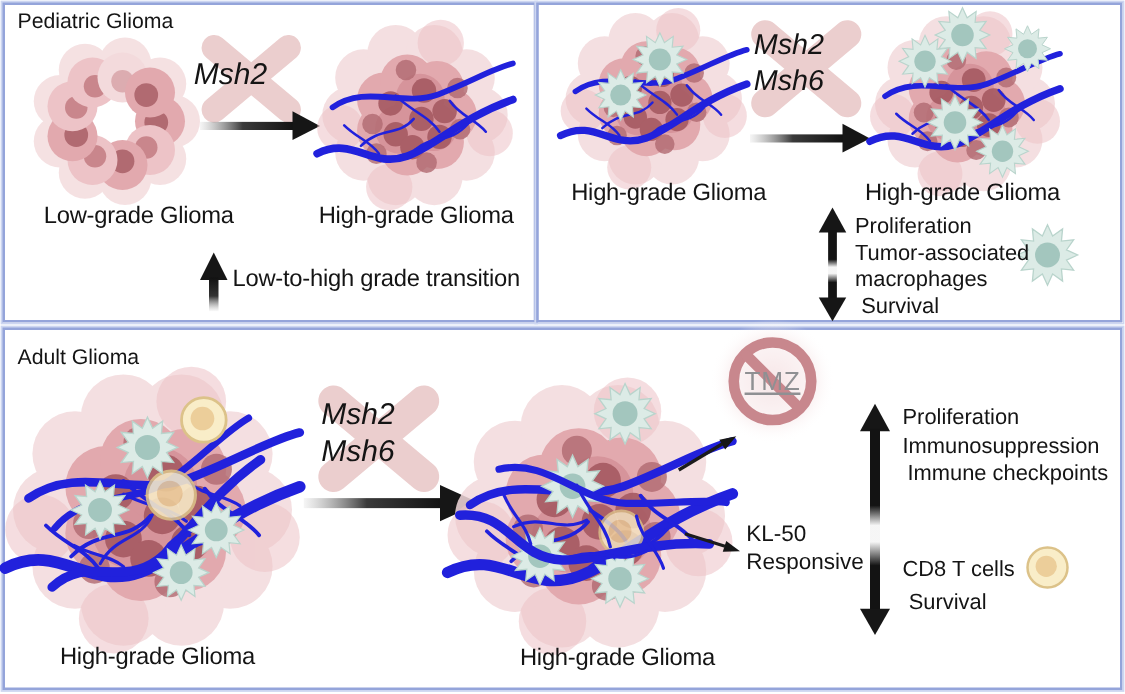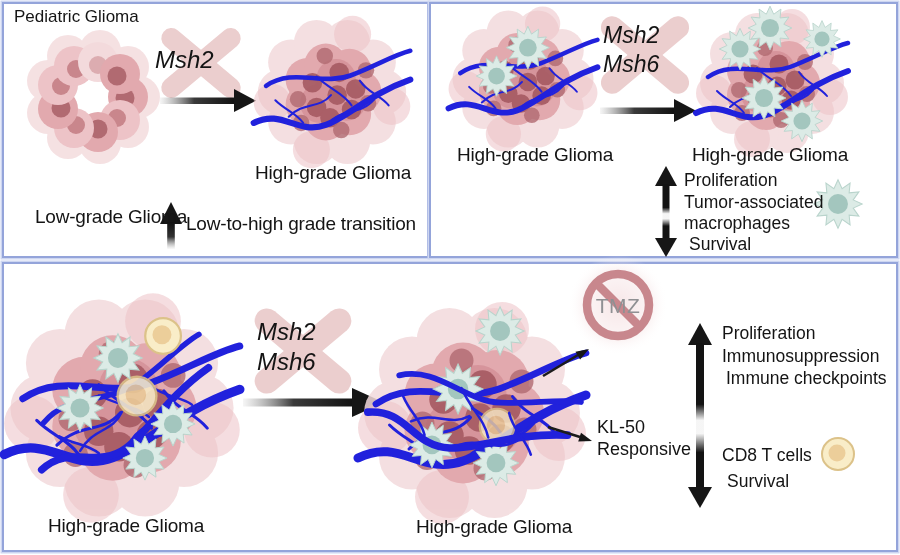--- a/index.html
+++ b/index.html
@@ -305,43 +305,44 @@
       <rect x="696" y="343" width="8" height="146" fill="url(#dblFade)"></rect>
       <polygon class="ah" points="700,508 688,487 712,487"></polygon>
     </g>
     <g transform="translate(838,454)">
         <use href="#tcell"></use>
       </g>
   </svg>
 
   <div class="txt ptitle" style="left:14px;top:7px;">Pediatric Glioma</div>
   <div class="txt gene" style="left:155px;top:46px;width:100px;font-size:24px;">Msh2</div>
-  <div class="txt label center" style="left:26px;top:162px;width:170px;margin-top:44px;">Low-grade Glioma</div>
+  <div class="txt label center" style="left:26px;top:162px;width:170px;">Low-grade Glioma</div>
   <div class="txt label center" style="left:248px;top:162px;width:170px;">High-grade Glioma</div>
   <div class="txt label" style="left:186px;top:213px;">Low-to-high grade transition</div>
 
   <div class="txt gene" style="left:603px;top:21px;width:100px;font-size:23px;line-height:29px;">
     <div>Msh2</div>
     <div>Msh6</div>
   </div>
   <div class="txt label center" style="left:449px;top:144px;width:172px;">High-grade Glioma</div>
   <div class="txt label center" style="left:684px;top:144px;width:172px;">High-grade Glioma</div>
   <div class="txt fx" style="left:684px;top:170px;">
     <div>Proliferation</div>
     <div style="width:146px;">Tumor-associated macrophages</div>
   </div>
   <div class="txt fx" style="left:689px;top:234px;">Survival</div>
 
+  <div class="txt ptitle" style="left:14px;top:276px;">Adult Glioma</div>
   <div class="txt gene" style="left:257px;top:317px;width:100px;font-size:24px;line-height:30px;">
     <div>Msh2</div>
     <div>Msh6</div>
   </div>
   <div class="txt label center" style="left:40px;top:515px;width:172px;">High-grade Glioma</div>
   <div class="txt label center" style="left:408px;top:516px;width:172px;">High-grade Glioma</div>
-  <div class="txt tmztxt" style="left:588px;top:294px;width:60px;">TMZ</div>
+  <div class="txt tmztxt" style="left:588px;top:294px;width:60px;text-decoration:underline;">TMZ</div>
   <div class="txt fx" style="left:597px;top:416px;width:108px;font-size:18px;line-height:22px;">KL-50 Responsive</div>
   <div class="txt fx2" style="left:722px;top:322px;">
     <div>Proliferation</div>
     <div>Immunosuppression</div>
     <div style="margin-left:4px;">Immune checkpoints</div>
   </div>
   <div class="txt fx2" style="left:722px;top:444px;">CD8 T cells</div>
   <div class="txt fx2" style="left:727px;top:470px;">Survival</div>
 
 </div>

